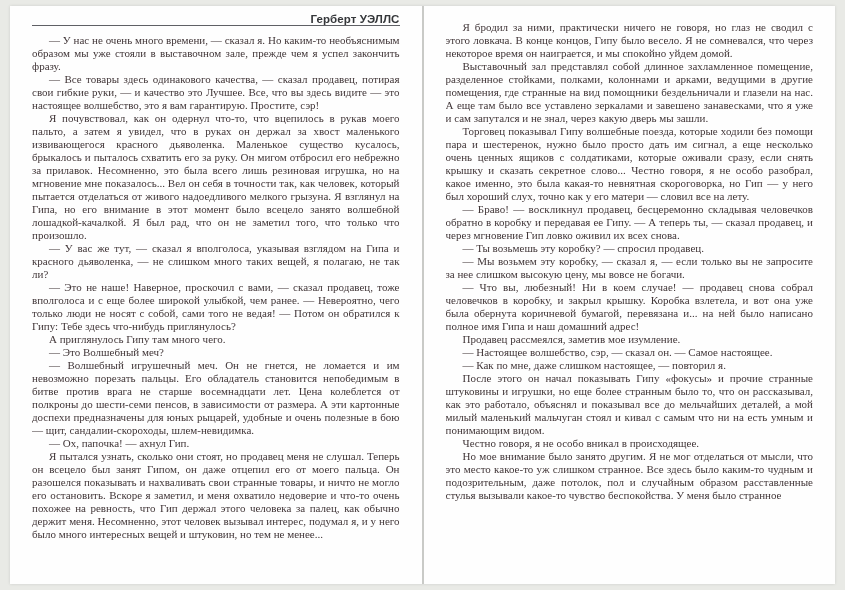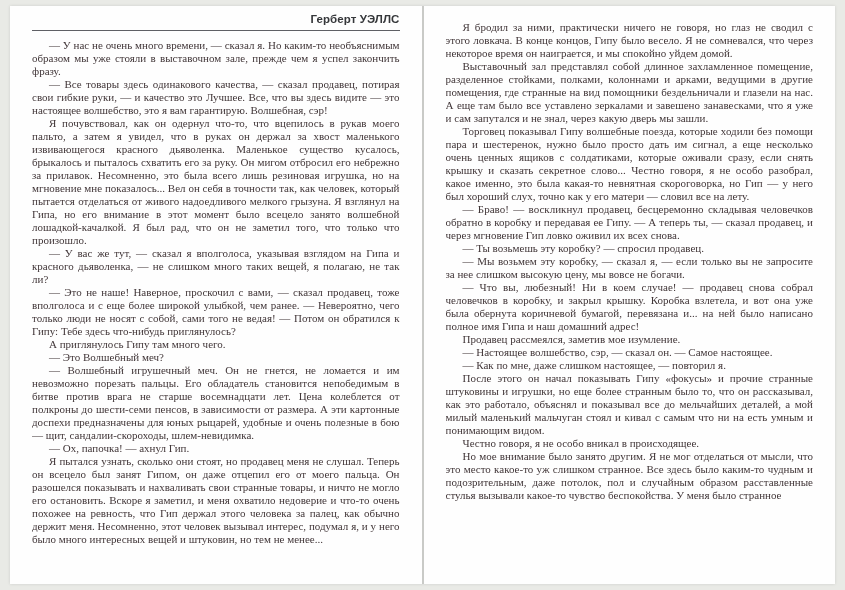--- a/index.html
+++ b/index.html
@@ -33,21 +33,20 @@
   .gutter {
     flex: 0 0 2px;
     background: #c9cac7;
     height: 100%;
   }
   .page-header {
     font-family: "Liberation Sans", sans-serif;
     font-weight: bold;
     font-size: 11.5px;
     color: #35373a;
-    padding-bottom: 5px;
     border-bottom: 1.6px solid #5f6065;
     letter-spacing: 0.1px;
   }
   .page.left .page-header { text-align: right; }
   .page.right .page-header { text-align: left; }
   .page-body {
     flex: 1 1 auto;
     overflow: hidden;
     padding-top: 8px;
     color: #413638;
@@ -74,21 +73,21 @@
 </style>
 </head>
 <body>
 
 <div class="spread">
 
   <div class="page left">
     <div class="page-header">Герберт УЭЛЛС</div>
     <div class="page-body">
         <p class="para">— У нас не очень много времени, — сказал я. Но каким-то необъяснимым образом мы уже стояли в выставочном зале, прежде чем я успел закончить фразу.</p>
-        <p class="para">— Все товары здесь одинакового качества, — сказал продавец, потирая свои гибкие руки, — и качество это Лучшее. Все, что вы здесь видите — это настоящее волшебство, это я вам гарантирую. Волшебная, сэр!</p>
+        <p class="para">— Все товары здесь одинакового качества, — сказал продавец, потирая свои гибкие руки, — и качество это Лучшее. Все, что вы здесь видите — это настоящее волшебство, это я вам гарантирую. Простите, сэр!</p>
         <p class="para">Я почувствовал, как он одернул что-то, что вцепилось в рукав моего пальто, а затем я увидел, что в руках он держал за хвост маленького извивающегося красного дьяволенка. Маленькое существо кусалось, брыкалось и пыталось схватить его за руку. Он мигом отбросил его небрежно за прилавок. Несомненно, это была всего лишь резиновая игрушка, но на мгновение мне показалось... Вел он себя в точности так, как человек, который пытается отделаться от живого надоедливого мелкого грызуна. Я взглянул на Гипа, но его внимание в этот момент было всецело занято волшебной лошадкой-качалкой. Я был рад, что он не заметил того, что только что произошло.</p>
         <p class="para">— У вас же тут, — сказал я вполголоса, указывая взглядом на Гипа и красного дьяволенка, — не слишком много таких вещей, я полагаю, не так ли?</p>
         <p class="para">— Это не наше! Наверное, проскочил с вами, — сказал продавец, тоже вполголоса и с еще более широкой улыбкой, чем ранее. — Невероятно, чего только люди не носят с собой, сами того не ведая! — Потом он обратился к Гипу: Тебе здесь что-нибудь приглянулось?</p>
         <p class="para">А приглянулось Гипу там много чего.</p>
         <p class="para">— Это Волшебный меч?</p>
         <p class="para">— Волшебный игрушечный меч. Он не гнется, не ломается и им невозможно порезать пальцы. Его обладатель становится непобедимым в битве против врага не старше восемнадцати лет. Цена колеблется от полкроны до шести-семи пенсов, в зависимости от размера. А эти картонные доспехи предназначены для юных рыцарей, удобные и очень полезные в бою — щит, сандалии-скороходы, шлем-невидимка.</p>
         <p class="para">— Ох, папочка! — ахнул Гип.</p>
         <p class="para">Я пытался узнать, сколько они стоят, но продавец меня не слушал. Теперь он всецело был занят Гипом, он даже отцепил его от моего пальца. Он разошелся показывать и нахваливать свои странные товары, и ничто не могло его остановить. Вскоре я заметил, и меня охватило недоверие и что-то очень похожее на ревность, что Гип держал этого человека за палец, как обычно держит меня. Несомненно, этот человек вызывал интерес, подумал я, и у него было много интересных вещей и штуковин, но тем не менее...</p>
       </div>
   </div>

